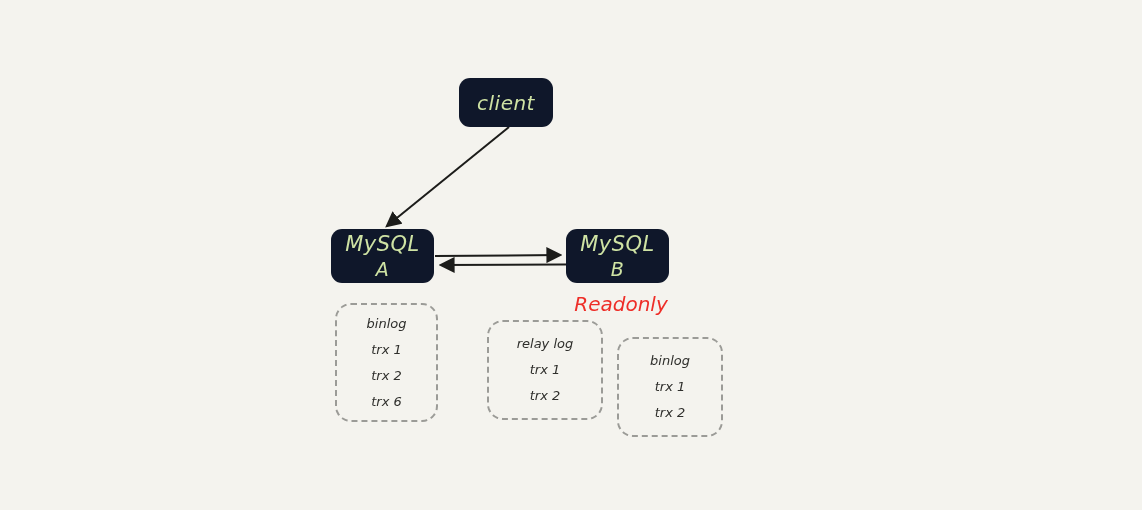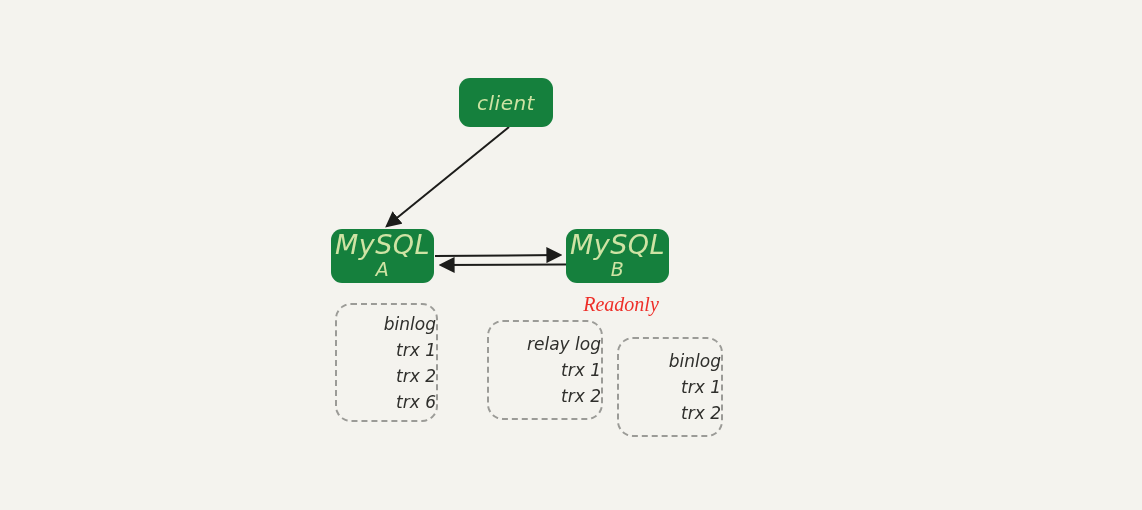--- a/index.html
+++ b/index.html
@@ -18,21 +18,21 @@
   }
   .arrow-layer {
     position: absolute;
     left: 0; top: 0;
     width: 1142px;
     height: 510px;
     pointer-events: none;
   }
   .node {
     position: absolute;
-    background: #15803d;
+    background: #0f172a;
     border-radius: 11px;
     color: #cfe3a4;
     display: flex;
     flex-direction: column;
     align-items: center;
     justify-content: center;
     text-align: center;
     letter-spacing: 0.5px;
   }
   .node.client {
@@ -42,48 +42,47 @@
   }
   .node.mysql-a {
     left: 331px; top: 229px;
     width: 103px; height: 54px;
   }
   .node.mysql-b {
     left: 566px; top: 229px;
     width: 103px; height: 54px;
   }
   .node .node-title {
-    font-size: 27px;
+    font-size: 21px;
     line-height: 25px;
   }
   .node .node-sub {
     font-size: 19px;
     line-height: 24px;
   }
   .readonly-label {
     position: absolute;
     left: 566px; top: 291px;
     width: 110px;
     text-align: center;
     color: #ee2e28;
     font-size: 20px;
     line-height: 26px;
-    font-family: Liberation Serif, serif;
   }
   .log-box {
     position: absolute;
     border: 2px dashed #9b9b97;
     border-radius: 16px;
     color: #2f2f2c;
     display: flex;
     flex-direction: column;
-    align-items: flex-end;
+    align-items: center;
     justify-content: center;
     text-align: center;
-    font-size: 17px;
+    font-size: 13px;
     line-height: 26px;
   }
   .log-box.binlog-a {
     left: 335px; top: 303px;
     width: 99px; height: 115px;
   }
   .log-box.relay-b {
     left: 487px; top: 320px;
     width: 112px; height: 96px;
   }

